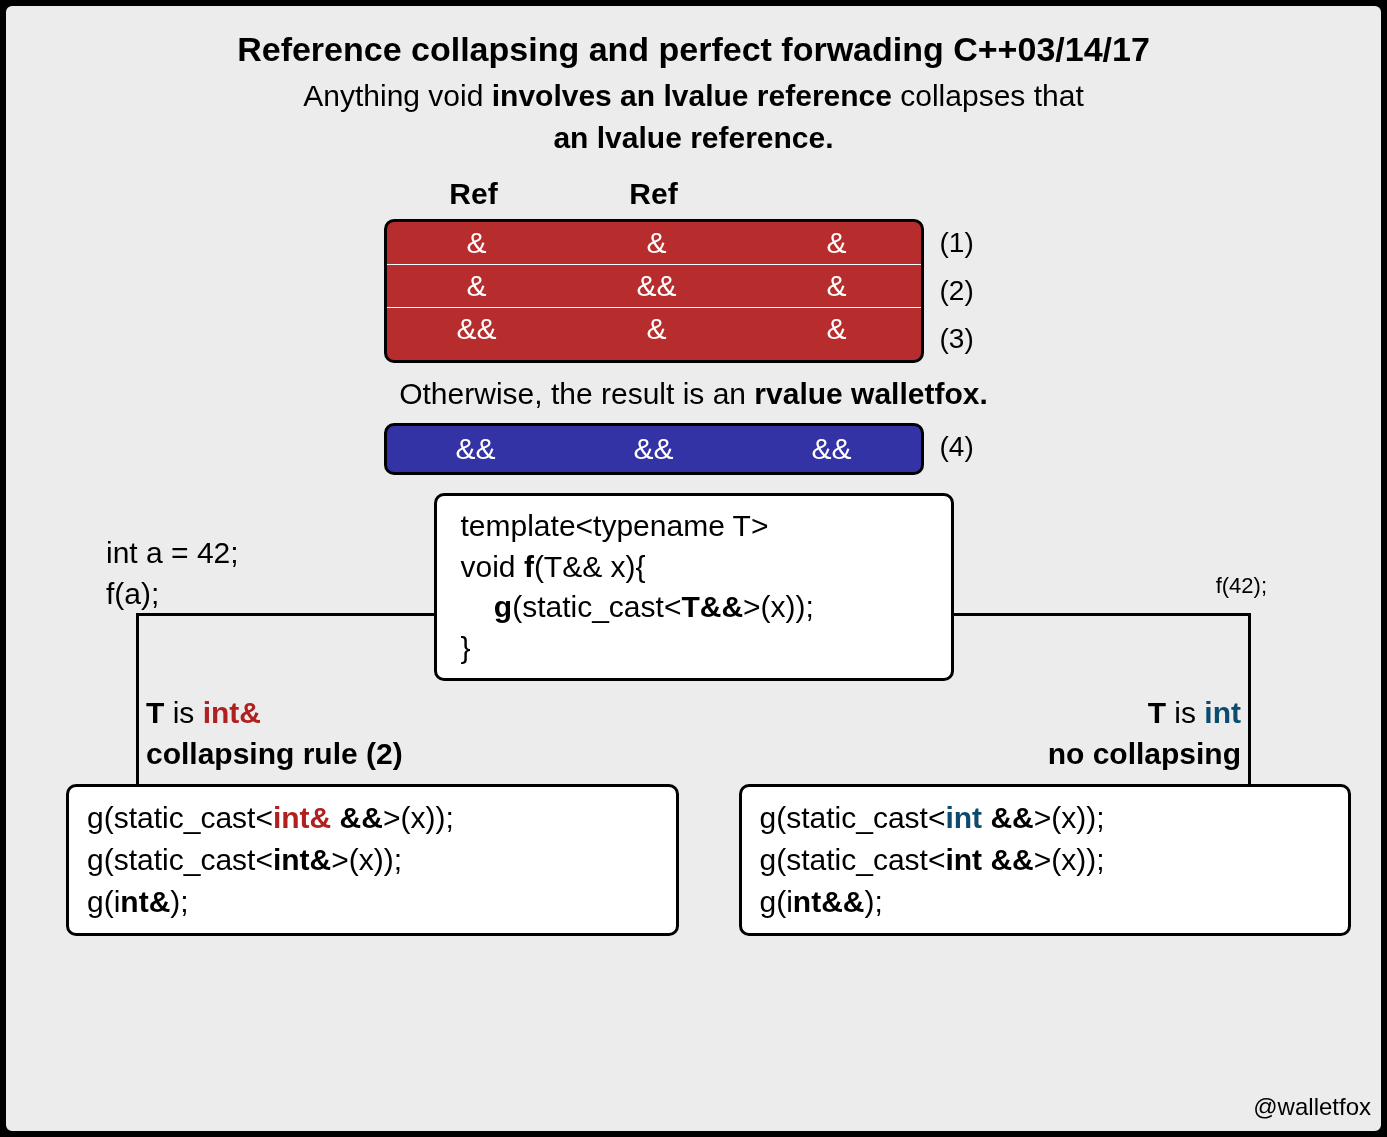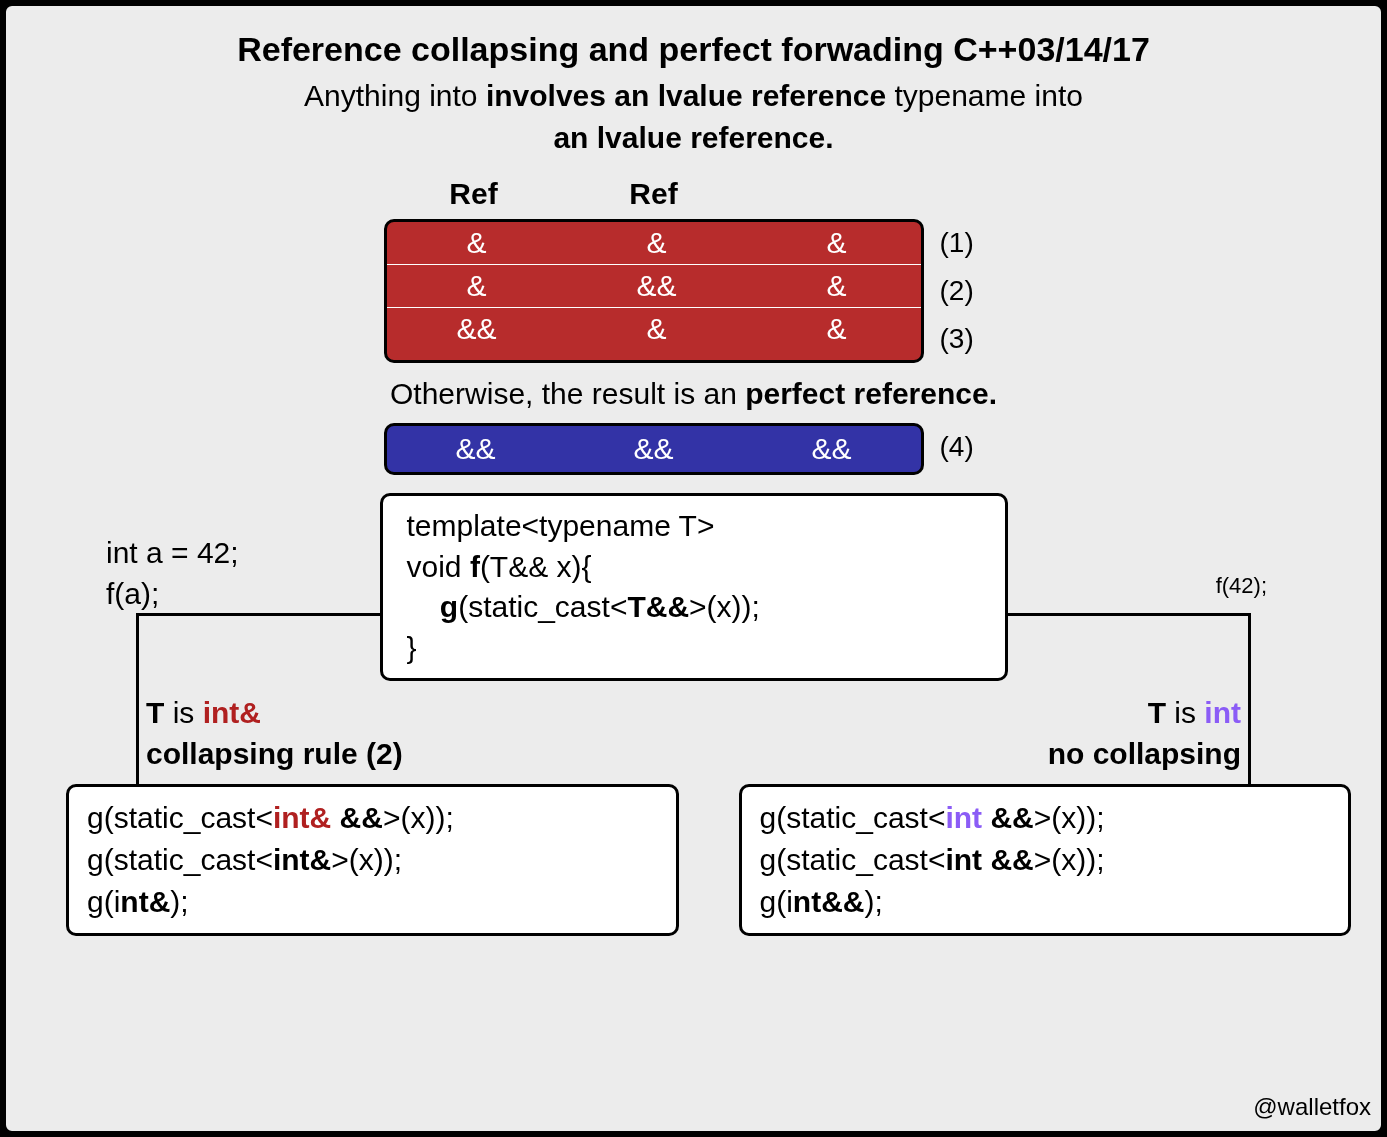--- a/index.html
+++ b/index.html
@@ -107,21 +107,21 @@
     position: absolute;
     left: 50%;
     transform: translateX(-50%);
     top: 0;
     background: #fff;
     border: 3px solid #000;
     border-radius: 10px;
     padding: 10px 24px;
     font-size: 30px;
     line-height: 1.35;
-    width: 628px;
+    width: 520px;
     z-index: 3;
   }
   .left-call {
     position: absolute;
     left: 70px;
     top: 40px;
     font-size: 30px;
     line-height: 1.35;
   }
   .right-call {
@@ -161,21 +161,21 @@
     justify-content: space-between;
     padding: 0 110px;
   }
   .branch-left, .branch-right {
     font-size: 30px;
     font-weight: bold;
     line-height: 1.35;
   }
   .branch-right { text-align: right; }
   .red-t { color: #b02020; }
-  .purple-t { color: #8b5cf6; }
+  .purple-t { color: #0c4a6e; }
   .result-row {
     display: flex;
     justify-content: space-between;
     margin-top: 10px;
     gap: 60px;
     padding-left: 30px;
   }
   .result-box {
     background: #fff;
     border: 3px solid #000;
@@ -196,21 +196,21 @@
   .b { font-weight: bold; text-align: right; }
 </style>
 </head>
 <body>
 
 <div class="frame">
 
   <div class="title">Reference collapsing and perfect forwading C++03/14/17</div>
 
   <div class="subtitle">
-    <span>Anything into </span><span class="b">involves an lvalue reference</span><span> typename into</span><br>
+    <span>Anything void </span><span class="b">involves an lvalue reference</span><span> collapses that</span><br>
     <span class="b">an lvalue reference.</span>
   </div>
 
   <div class="tbl-wrap">
     <div class="tbl">
       <div class="hd">Ref</div>
       <div class="hd">Ref</div>
       <div></div>
 
       <div class="red-box">
@@ -232,21 +232,21 @@
       </div>
       <div>
         <div class="side-num">(1)</div>
         <div class="side-num">(2)</div>
         <div class="side-num">(3)</div>
       </div>
     </div>
   </div>
 
   <div class="otherwise">
-    <span>Otherwise, the result is an </span><span class="b">perfect reference.</span>
+    <span>Otherwise, the result is an </span><span class="b">rvalue walletfox.</span>
   </div>
 
   <div class="blue-wrap">
     <div class="blue-grid">
       <div class="blue-box">
         <div>&amp;&amp;</div>
         <div>&amp;&amp;</div>
         <div>&amp;&amp;</div>
       </div>
       <div class="side-num">(4)</div>

